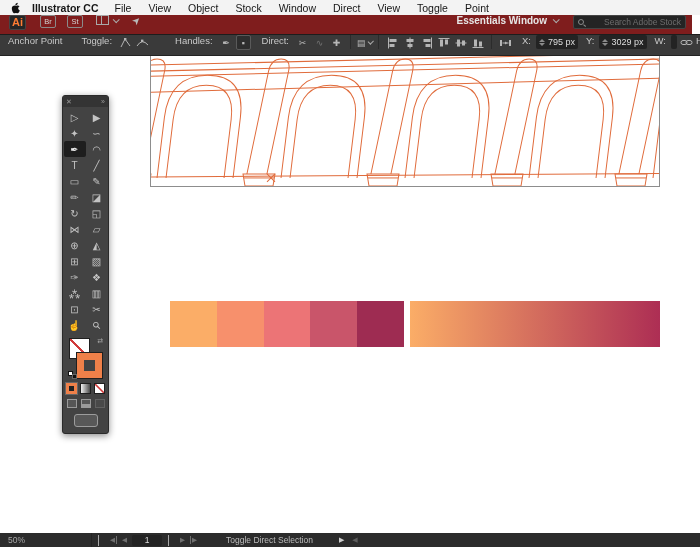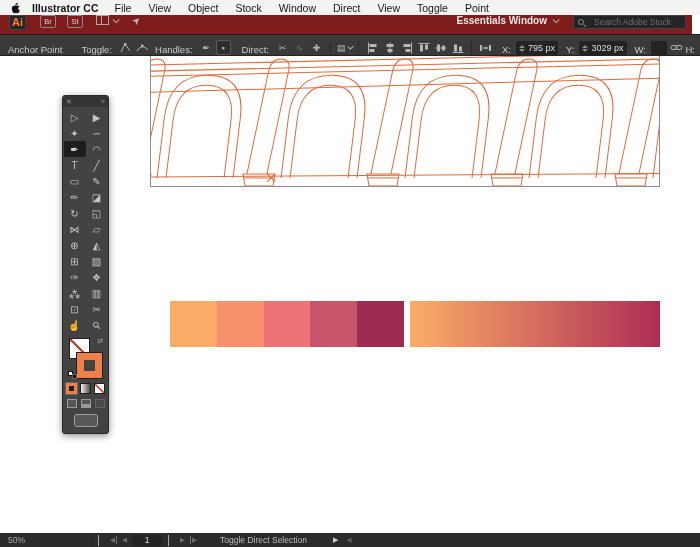--- a/index.html
+++ b/index.html
@@ -13,27 +13,27 @@
   .menubar .mitem{margin-right:17px;white-space:nowrap}
 
   
   .appbar{position:absolute;top:15px;left:0;right:8px;height:19px;background:#7f1d1d;display:flex;align-items:flex-start;z-index:30}
   .ailogo{color:#ff7c33;font-weight:bold;font-size:11px;margin:0 14px 0 9px;background:#262626;border:1px solid #444;padding:0 2px;line-height:13px;border-radius:2px}
   .abox{width:16px;height:13px;border:1px solid #8a8a8a;border-radius:2px;color:#d5d5d5;font-size:7.5px;display:flex;align-items:center;justify-content:center;margin-right:11px}
   .laybtn{display:flex;align-items:center;gap:4px;margin:0 12px 0 2px}
   .chev{width:5px;height:5px;border-right:1.4px solid #a9a9a9;border-bottom:1.4px solid #a9a9a9;transform:rotate(45deg) translateY(-1px)}
   .share{color:#b9b9b9;font-size:10px;transform:rotate(-45deg);margin-left:2px}
   .workspace{margin-left:auto;display:flex;align-items:center;gap:6px;color:#e6e6e6;font-weight:bold;font-size:10px}
-  .searchbox{width:113px;height:14px;margin:0 6px 0 15px;background:#242424;border:1px solid #454545;border-radius:2px;display:flex;align-items:center;padding:0 4px;gap:10px}
+  .searchbox{width:113px;height:14px;margin:0 6px 0 15px;background:#242424;border:1px solid #454545;border-radius:2px;display:flex;align-items:center;padding:0 4px;gap:20px}
   .mag{width:6px;height:6px;border:1.3px solid #8a8a8a;border-radius:50%;position:relative;flex:none}
   .mag::after{content:"";position:absolute;left:4px;top:5px;width:3px;height:1.3px;background:#8a8a8a;transform:rotate(40deg)}
   .searchph{color:#6e6e6e;font-size:8.5px;white-space:nowrap;overflow:hidden}
 
   
-  .controlbar{position:absolute;top:34px;left:0;right:0;height:22px;background:#3a3a3a;border-top:1px solid #1d1d1d;border-bottom:1px solid #232323;display:flex;align-items:flex-end;font-size:9.5px;color:#c9c9c9;z-index:30;white-space:nowrap}
+  .controlbar{position:absolute;top:34px;left:0;right:0;height:22px;background:#3a3a3a;border-top:1px solid #1d1d1d;border-bottom:1px solid #232323;display:flex;align-items:flex-start;font-size:9.5px;color:#c9c9c9;z-index:30;white-space:nowrap}
   .controlbar .lab{margin:0 5px 0 8px}
   .icbtn{display:inline-flex;align-items:center;justify-content:center;min-width:15px;height:15px;margin:0 1px;color:#b8b8b8;font-size:9px}
   .icbtn svg{stroke:#b5b5b5;fill:none;stroke-width:1}
   .icbtn svg .f{fill:#b5b5b5;stroke:none}
   .icbtn.boxed{border:1px solid #5a5a5a;background:#2e2e2e;border-radius:2px}
   .icbtn.dim{opacity:.45}
   .vsep{width:1px;height:14px;background:#2b2b2b;margin:0 5px;flex:none}
   .field{height:14px;background:#232323;border-radius:2px;display:flex;align-items:center;color:#dedede;font-size:9px;padding:0 3px;gap:3px}
   .field.xy{width:52px}
   .field.wh{width:36px;color:#777}
@@ -79,21 +79,21 @@
   .screenmode{width:24px;height:13px;margin:6px auto 6px;border:1px solid #9c9c9c;border-radius:3px;background:#585858}
 
   
   .statusbar{position:absolute;left:0;right:0;bottom:0;height:14px;background:#2c2c2c;display:flex;align-items:center;font-size:8.5px;color:#a8a8a8;z-index:30}
   .zoomfield{width:92px;padding-left:8px;align-self:stretch;display:flex;align-items:center;border-right:1px solid #232323}
   .sb-chev{padding:0 6px}
   .navg{display:flex;align-items:center;gap:5px;padding:0 5px;color:#6f6f6f;font-size:6.5px}
   .navg .bar{border-right:1.2px solid #6f6f6f;padding-right:1px}
   .navg .barl{border-left:1.2px solid #6f6f6f;padding-left:1px}
   .abnum{width:30px;height:11px;background:#232323;border-radius:2px;color:#ddd;font-size:8.5px;display:flex;align-items:center;justify-content:center}
-  .sb-status{margin-left:18px;color:#bdbdbd}
+  .sb-status{margin-left:24px;color:#bdbdbd}
   .sb-arrow{margin-left:26px;color:#cfcfcf;font-size:7px}
   .sb-arrow2{margin-left:8px;color:#5d5d5d;font-size:7px}
 </style>
 </head>
 <body>
 
 <div class="menubar">
   <span class="apple">
     <svg width="10" height="12" viewBox="0 0 14 16">
         <path fill="#111" d="M7.2,4.6 C5.9,4.6 5.6,4.9 7,4.9 C6.3,4.9 4.6,4.3 3.3,6 C2,7.7 2.6,11.2 3.5,12.9 C4.2,14.1 5,15.4 6.1,15.4 C7,15.3 7.2,14.9 8.3,14.9 C9.4,14.9 9.6,15.4 10.6,15.4 C11.7,15.4 12.5,14.2 13.1,13 C13.4,12.3 13.6,11.9 13.7,11.6 C10.9,10.5 10.8,6.6 13.4,6 C12.6,4.9 11.3,4.5 10.6,4.5 C9.4,4.4 8.3,5.2 7.7,5.2 C7.5,5.2 7.3,4.6 7.2,4.6 Z M10.8,0.8 C9.6,0.9 8.3,1.7 7.8,2.7 C7.4,3.4 7.2,4.2 7.3,4.4 C8.5,4.4 9.7,3.7 10.3,2.8 C10.8,2.1 11,1.3 10.8,0.8 Z"></path>
@@ -141,21 +141,21 @@
         <path d="M2,11 L6,3 L11,10"></path>
         <rect class="f" x="5" y="2" width="2.4" height="2.4"></rect>
       </svg>
   </span>
   <span class="icbtn">
     <svg width="13" height="13" viewBox="0 0 13 13">
         <path d="M1,10 Q6,2 12,9"></path>
         <rect class="f" x="5" y="3.6" width="2.4" height="2.4"></rect>
       </svg>
   </span>
-  <span class="lab" style="margin-left:4px">Handles:</span>
+  <span class="lab" style="margin-left:24px">Handles:</span>
   <span class="icbtn">✒</span>
   <span class="icbtn boxed">▪</span>
   <span class="lab" style="margin-left:10px">Direct:</span>
   <span class="icbtn">✂</span>
   <span class="icbtn dim">∿</span>
   <span class="icbtn">✚</span>
   <span class="vsep"></span>
   <span class="icbtn">▤<span class="chev" style="margin-left:2px"></span></span>
   <span class="vsep"></span>
   <span class="icbtn">

